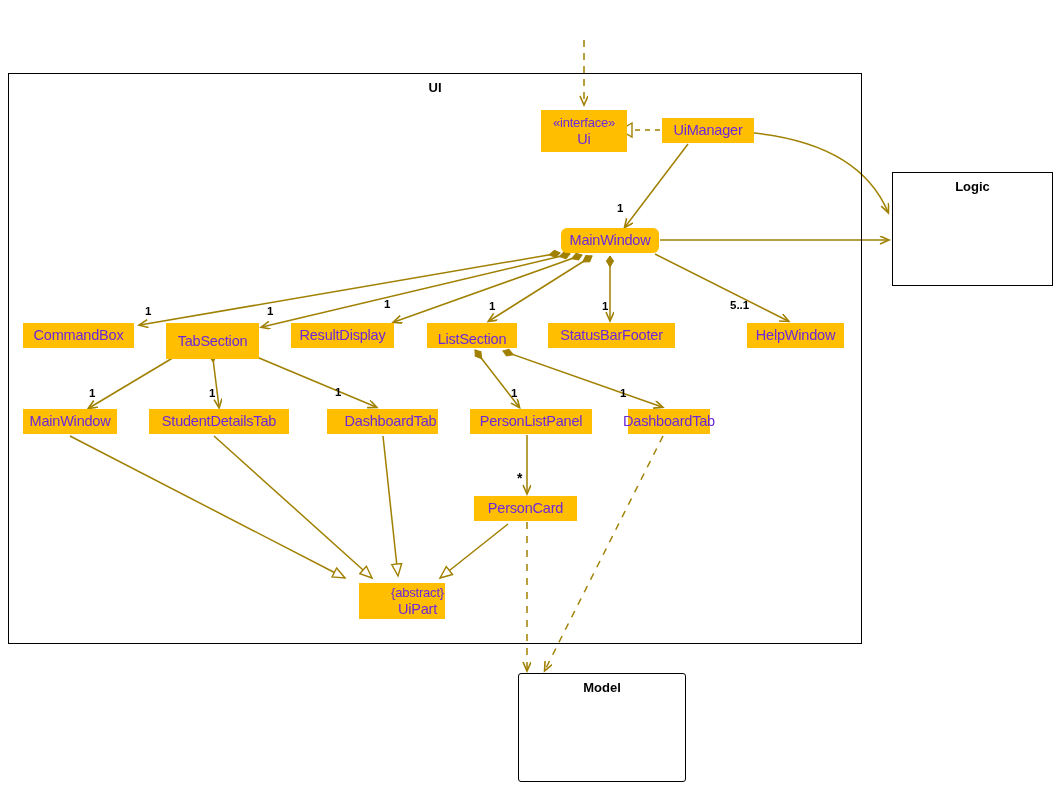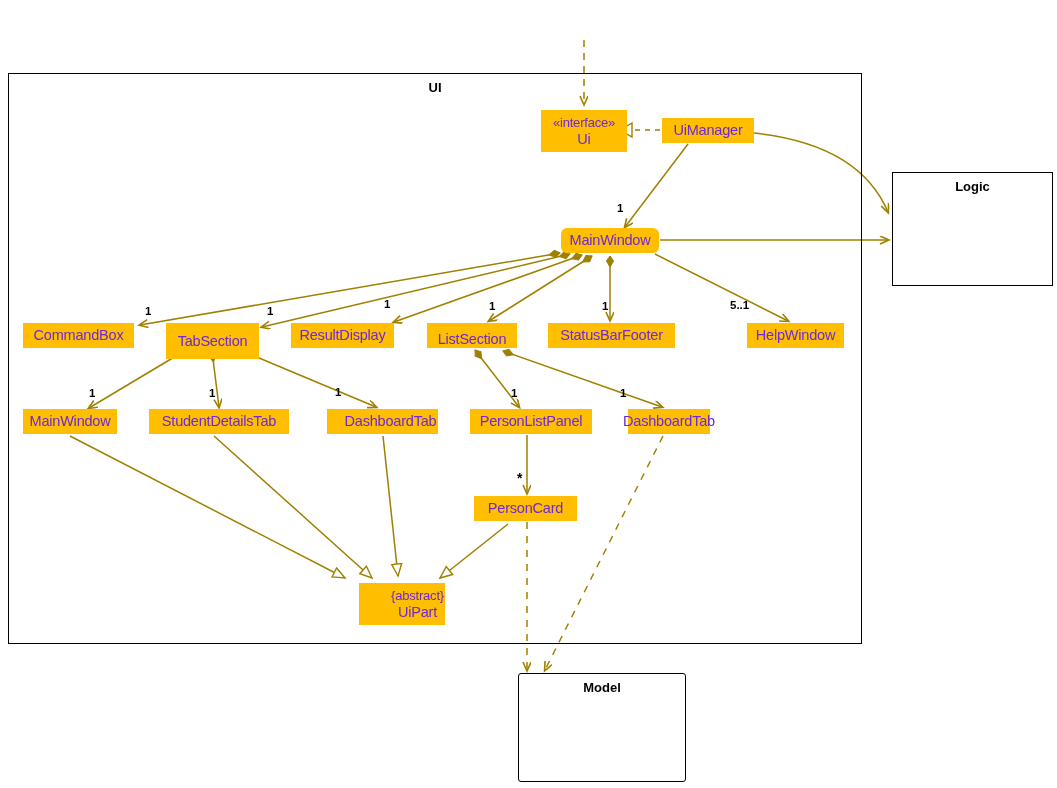--- a/index.html
+++ b/index.html
@@ -199,21 +199,21 @@
   </div>
 
   <div class="cls" style="left:628px; top:409px; width:82px; height:25px;">
     <span class="nm">DashboardTab</span>
   </div>
 
   <div class="cls" style="left:474px; top:496px; width:103px; height:25px;">
     <span class="nm">PersonCard</span>
   </div>
 
-  <div class="cls" style="left:359px; top:583px; width:86px; height:42px;padding-left:31px;">
+  <div class="cls" style="left:359px; top:583px; width:86px; height:36px;padding-left:31px;">
     <span class="stereo">{abstract}</span>
     <span class="nm">UiPart</span>
   </div>
 
   <div class="mult" style="left:617px; top:202px;">1</div>
   <div class="mult" style="left:145px; top:305px;">1</div>
   <div class="mult" style="left:267px; top:305px;">1</div>
   <div class="mult" style="left:384px; top:298px;">1</div>
   <div class="mult" style="left:489px; top:300px;">1</div>
   <div class="mult" style="left:602px; top:300px;">1</div>

